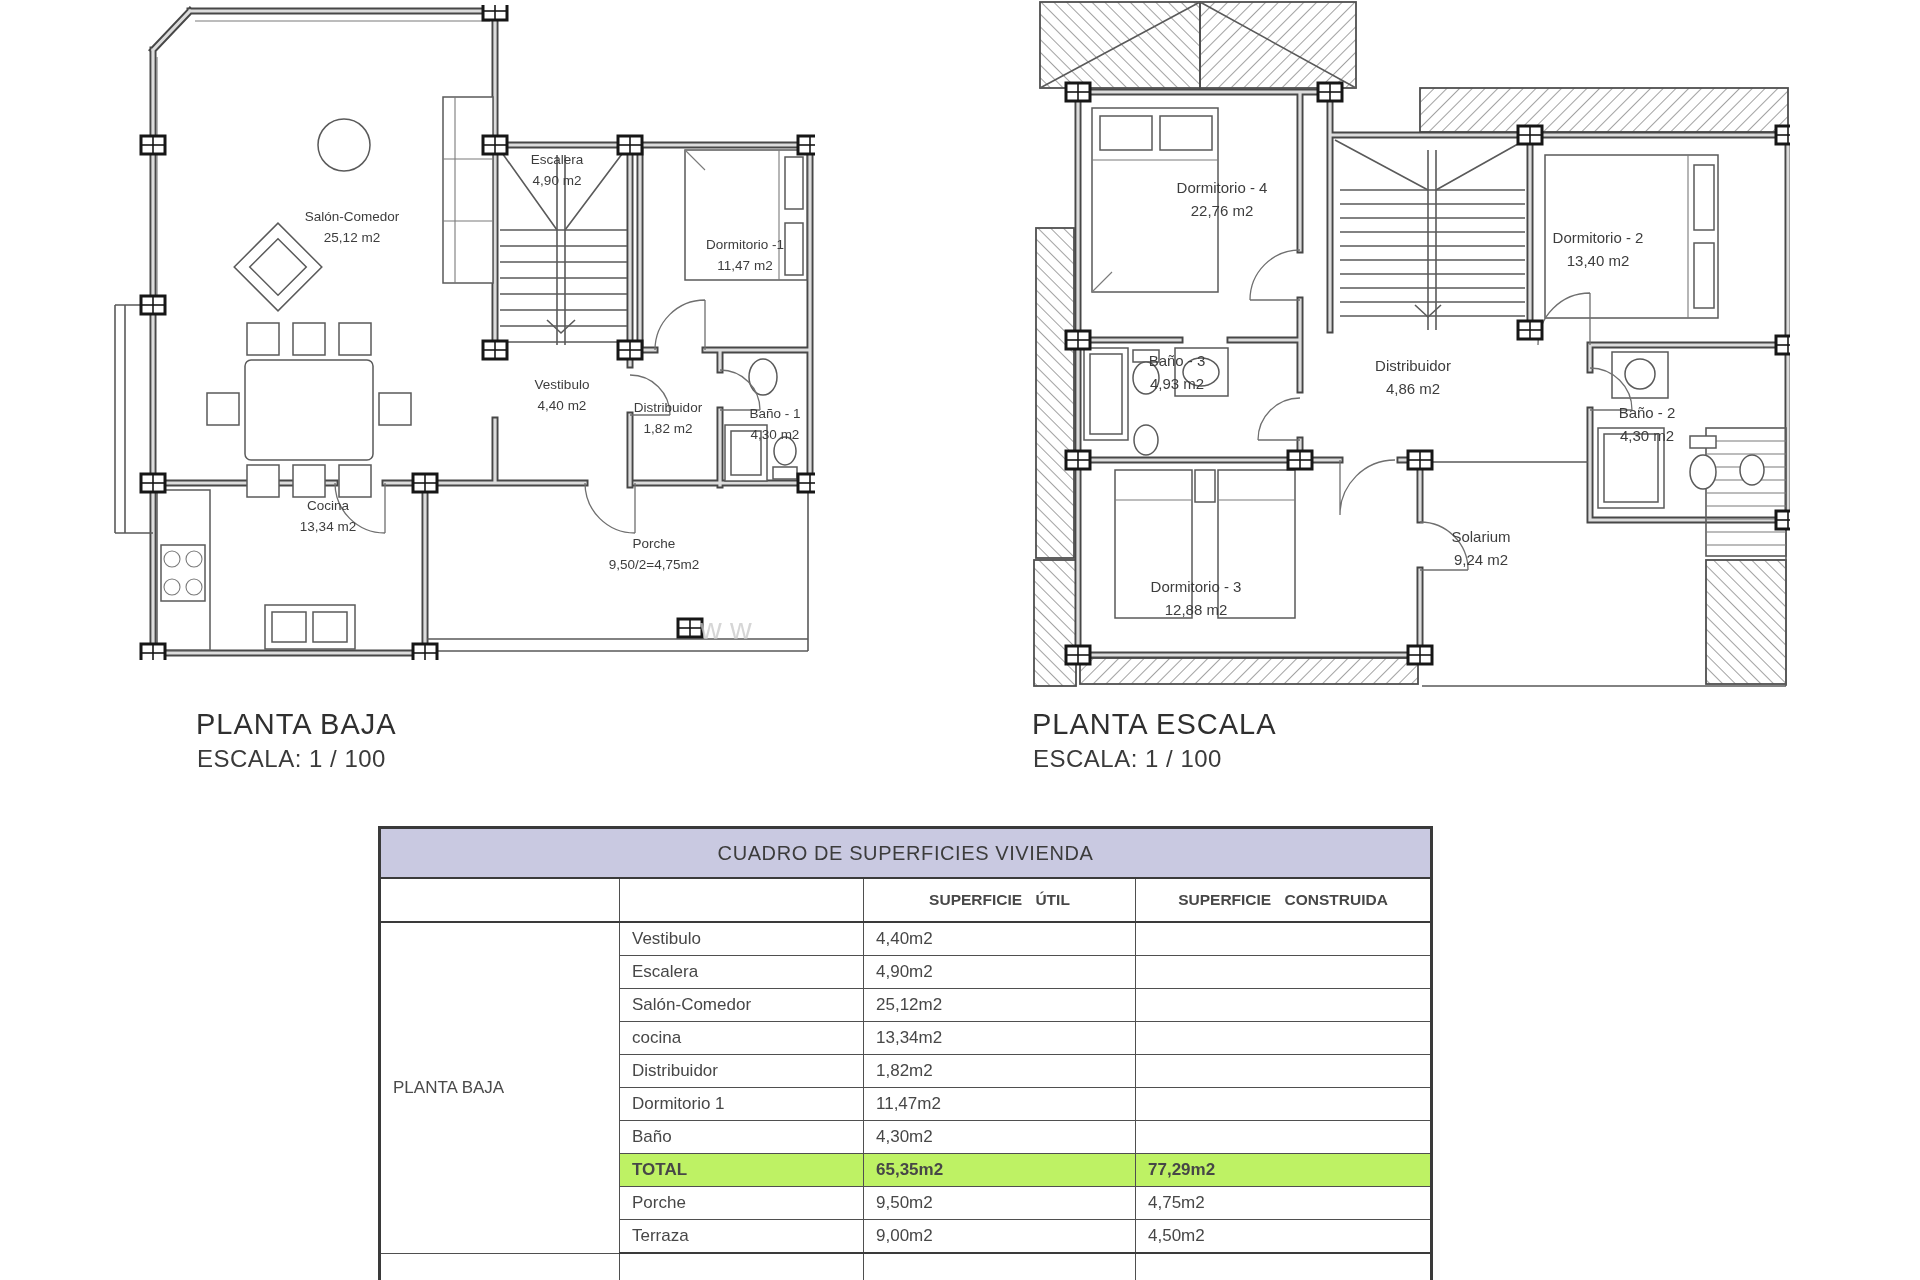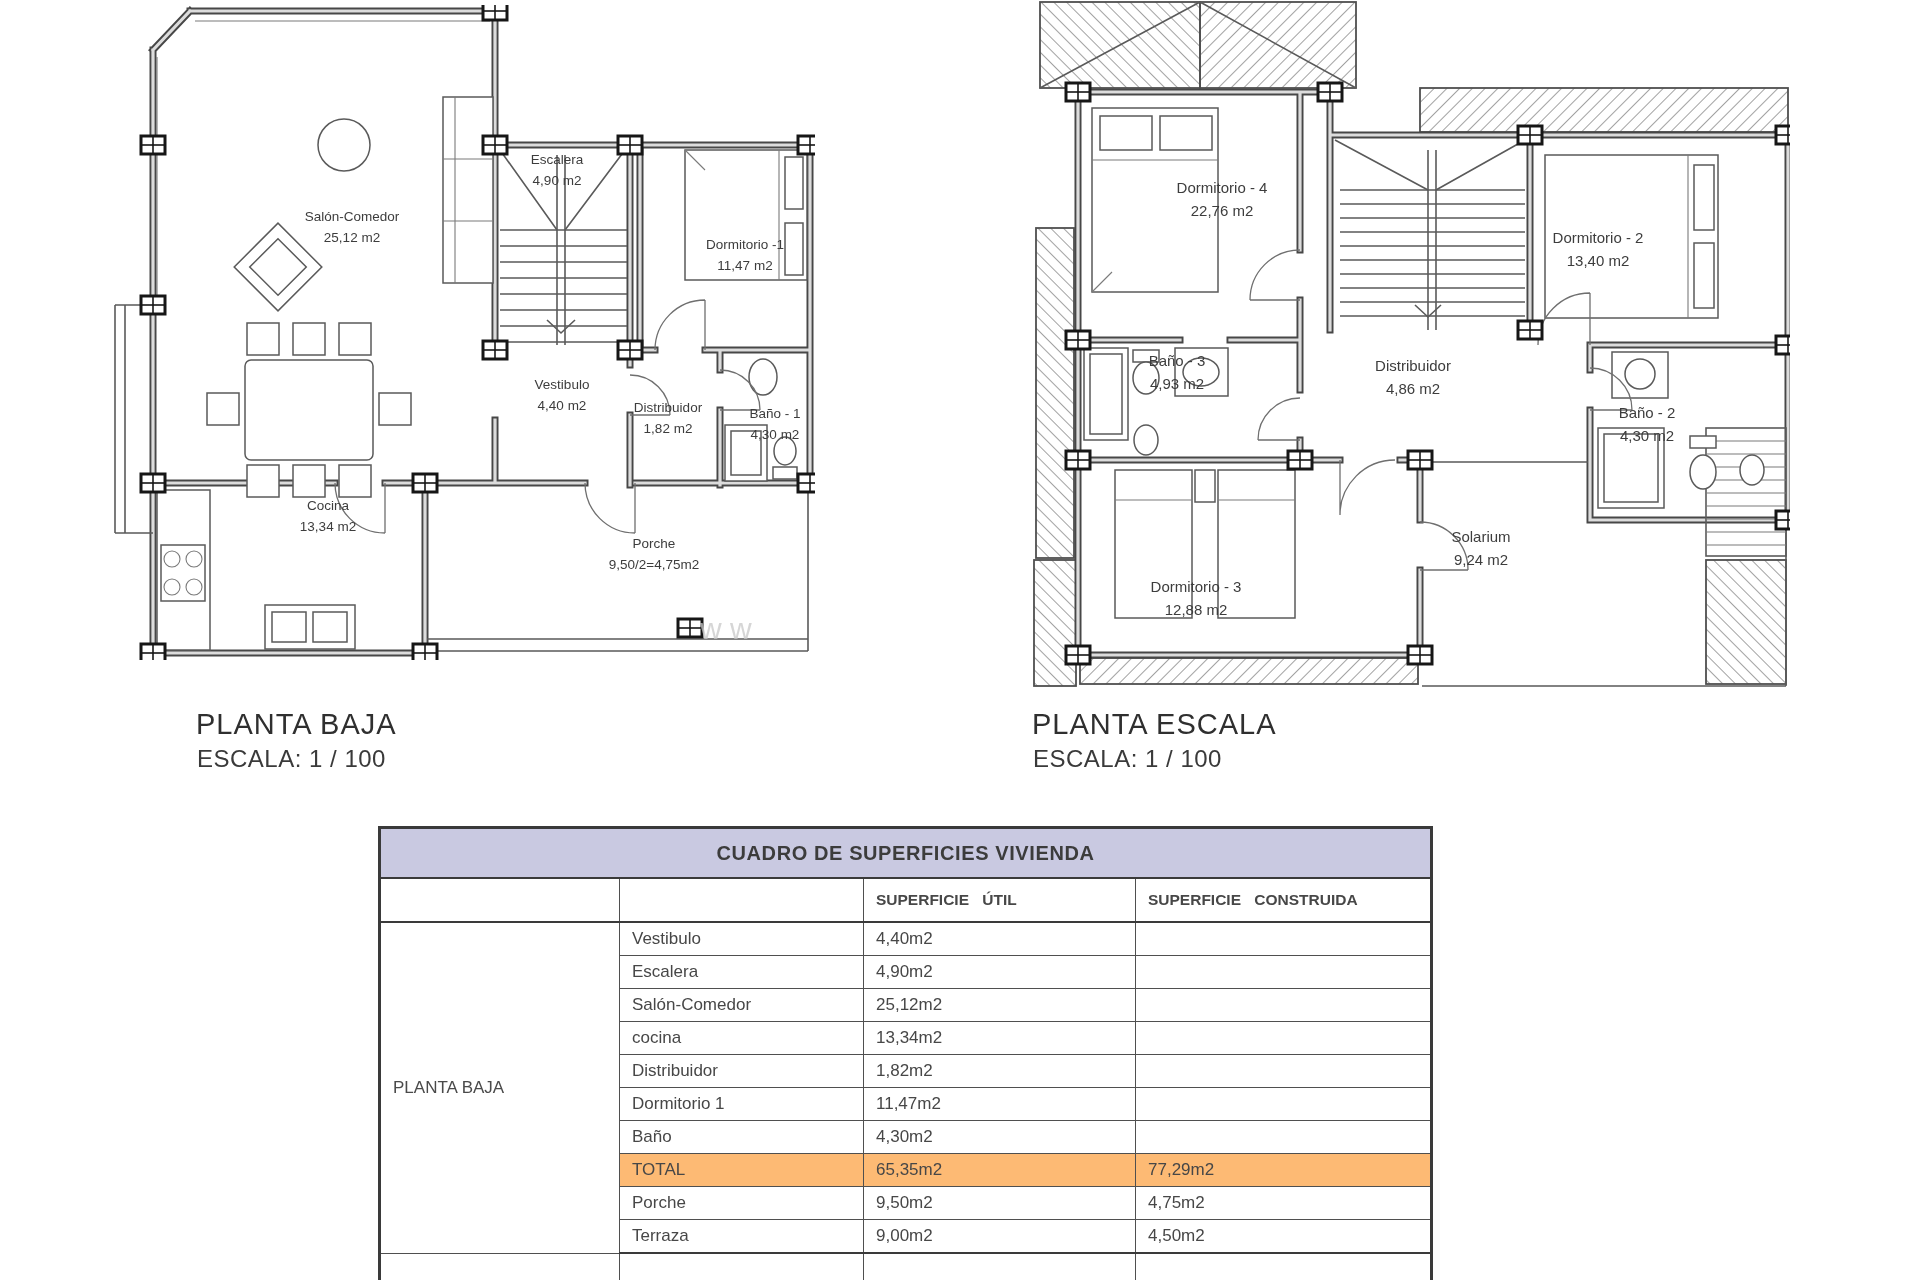--- a/index.html
+++ b/index.html
@@ -18,27 +18,27 @@
           font-size:13.5px;line-height:1.55;color:#3d3d3d;white-space:nowrap}
   .rlabel.sm{font-size:15px;line-height:1.5}
   .ptitle{position:absolute;font-size:29px;color:#2f2f2f;letter-spacing:1px}
   .pscale{position:absolute;font-size:24px;color:#3a3a3a;letter-spacing:.5px}
   .wmark{position:absolute;font-size:30px;color:#c9c9c9;opacity:.75;}
   
   #surf{position:absolute;left:378px;top:826px;width:1052px;border-collapse:collapse;
         table-layout:fixed;color:#474747;border:3px solid #3a3a3a}
   #surf td{border:1.4px solid #4f4f4f;font-size:17px;padding:0 12px;height:32px;
            vertical-align:middle;background:#fff;overflow:hidden}
-  #surf td.tt{background:#c9c9e1;text-align:center;font-weight:bold;font-size:20px;
+  #surf td.tt{background:#c9c9e1;text-align:center;font-weight:normal;font-size:20px;
               height:48px;letter-spacing:.6px;color:#3c3c3c;border-bottom:2.6px solid #3a3a3a}
-  #surf tr.thr td{font-weight:bold;font-size:15.5px;text-align:left;height:42px;
+  #surf tr.thr td{font-weight:bold;font-size:15.5px;text-align:center;height:42px;
                   word-spacing:9px;border-bottom:2.6px solid #3a3a3a}
   #surf td.sec{font-size:17px;color:#4a4a4a}
   #surf td.num{}
-  #surf tr.total td{background:#fdba74;font-weight:normal}
+  #surf tr.total td{background:#bef264;font-weight:bold}
   #surf tr.last td{border-bottom:2.6px solid #3a3a3a}
   #surf tr.cut td{height:40px}
 </style>
 </head>
 <body>
 
 <div id="sheet">
 
   <svg style="position:absolute;left:95px;top:5px" width="720" height="655" viewBox="0 0 720 655">
     <defs>

